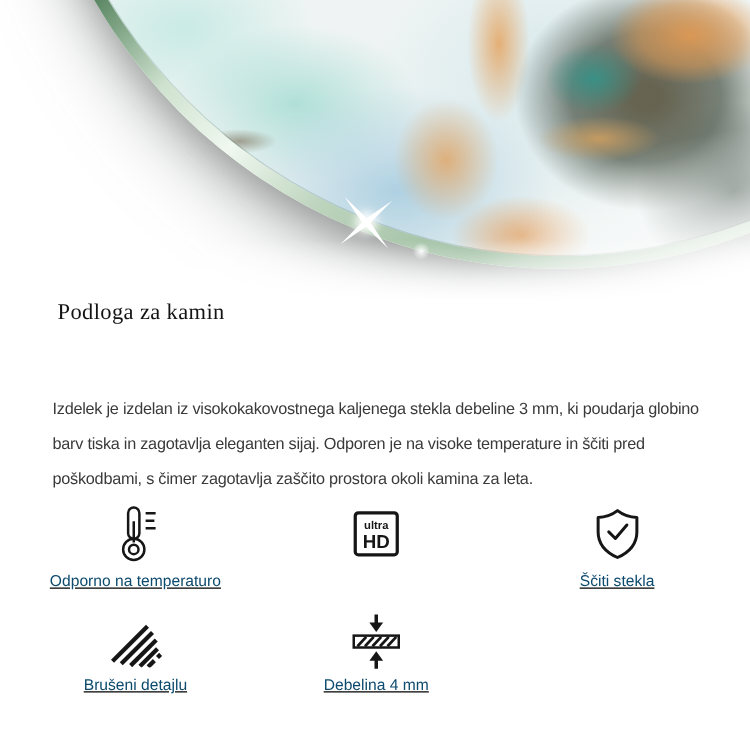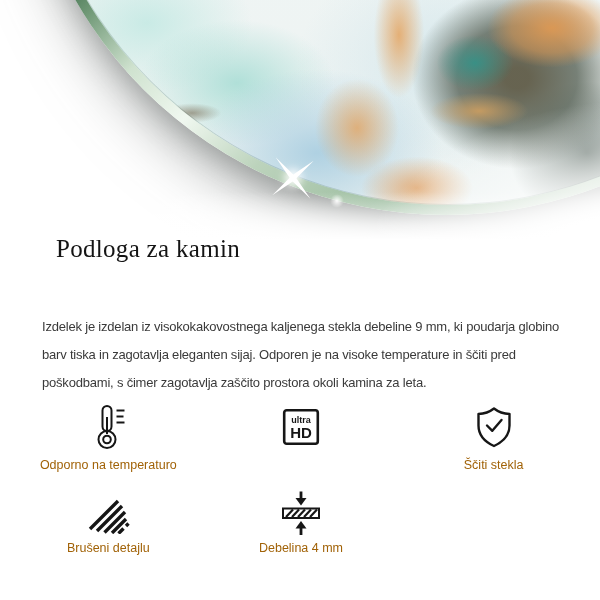--- a/index.html
+++ b/index.html
@@ -43,37 +43,37 @@
       radial-gradient(420px 300px at 640px 310px, #fff 32%, rgba(255,255,255,0) 70%),
       linear-gradient(to bottom, rgba(255,255,255,0) 80%, rgba(255,255,255,.75) 94%, #fff 100%);
   }
   .sparkle{position:absolute;left:265px;top:150px;width:56px;height:56px;}
   .sparkle-dot{
     position:absolute;left:330px;top:194px;width:14px;height:14px;border-radius:50%;
     background:radial-gradient(circle, rgba(255,255,255,.95) 0%, rgba(255,255,255,0) 70%);
   }
   
   .title{
-    position:absolute;left:56px;top:234px;margin:0;
+    position:absolute;left:46px;top:234px;margin:0;
     font-family:"Liberation Serif",serif;font-weight:400;
-    font-size:25px;line-height:30px;letter-spacing:.3px;color:#141414;
+    font-size:18px;line-height:30px;letter-spacing:.3px;color:#141414;
   }
   .desc{
     position:absolute;left:42px;top:313px;width:543px;margin:0;
     font-size:13px;line-height:28px;letter-spacing:-.2px;color:#3a3a3a;
   }
   
   .features{
     position:absolute;left:12px;top:402px;width:578px;
     display:grid;grid-template-columns:repeat(3,1fr);row-gap:18px;
   }
-  .feature{display:flex;flex-direction:column;align-items:center;}
+  .feature{display:flex;flex-direction:column;align-items:center;text-decoration:underline;}
   .f-icon{height:50px;display:flex;align-items:center;justify-content:center;}
   .feature.row2 .f-icon{height:44px;}
-  .f-label{margin-top:6px;font-size:12.5px;line-height:15px;color:#a16207;text-align:center;}
+  .f-label{margin-top:6px;font-size:12.5px;line-height:15px;color:#0c4a6e;text-align:center;}
   svg{display:block;}
 </style>
 </head>
 <body>
 
 <div class="hero">
   <div class="glass-outer"></div>
   <div class="glass-art"></div>
   <div class="hero-fade"></div>
   <svg class="sparkle" width="56" height="56" viewBox="0 0 56 56">
@@ -87,21 +87,21 @@
       <polygon fill="#ffffff" points="28,1 30.4,25.6 55,28 30.4,30.4 28,55 25.6,30.4 1,28 25.6,25.6"></polygon>
     </g>
   </svg>
   <div class="sparkle-dot"></div>
 </div>
 
 <h1 class="title">
   <span style="display:block">Podloga za kamin</span>
 </h1>
 
-<p class="desc">Izdelek je izdelan iz visokokakovostnega kaljenega stekla debeline 9 mm, ki poudarja globino barv tiska in zagotavlja eleganten sijaj. Odporen je na visoke temperature in ščiti pred poškodbami, s čimer zagotavlja zaščito prostora okoli kamina za leta.</p>
+<p class="desc">Izdelek je izdelan iz visokokakovostnega kaljenega stekla debeline 3 mm, ki poudarja globino barv tiska in zagotavlja eleganten sijaj. Odporen je na visoke temperature in ščiti pred poškodbami, s čimer zagotavlja zaščito prostora okoli kamina za leta.</p>
 
 <div class="features">
 
   <div class="feature">
     <div class="f-icon">
       <svg width="44" height="46" viewBox="0 0 44 46" fill="none" stroke="#161616" stroke-width="2">
         <rect x="16.5" y="2" width="9" height="25" rx="4.5"></rect>
         <line x1="21" y1="13" x2="21" y2="30"></line>
         <circle cx="21" cy="35.5" r="8.5"></circle>
         <circle cx="21" cy="35.5" r="3.8"></circle>

